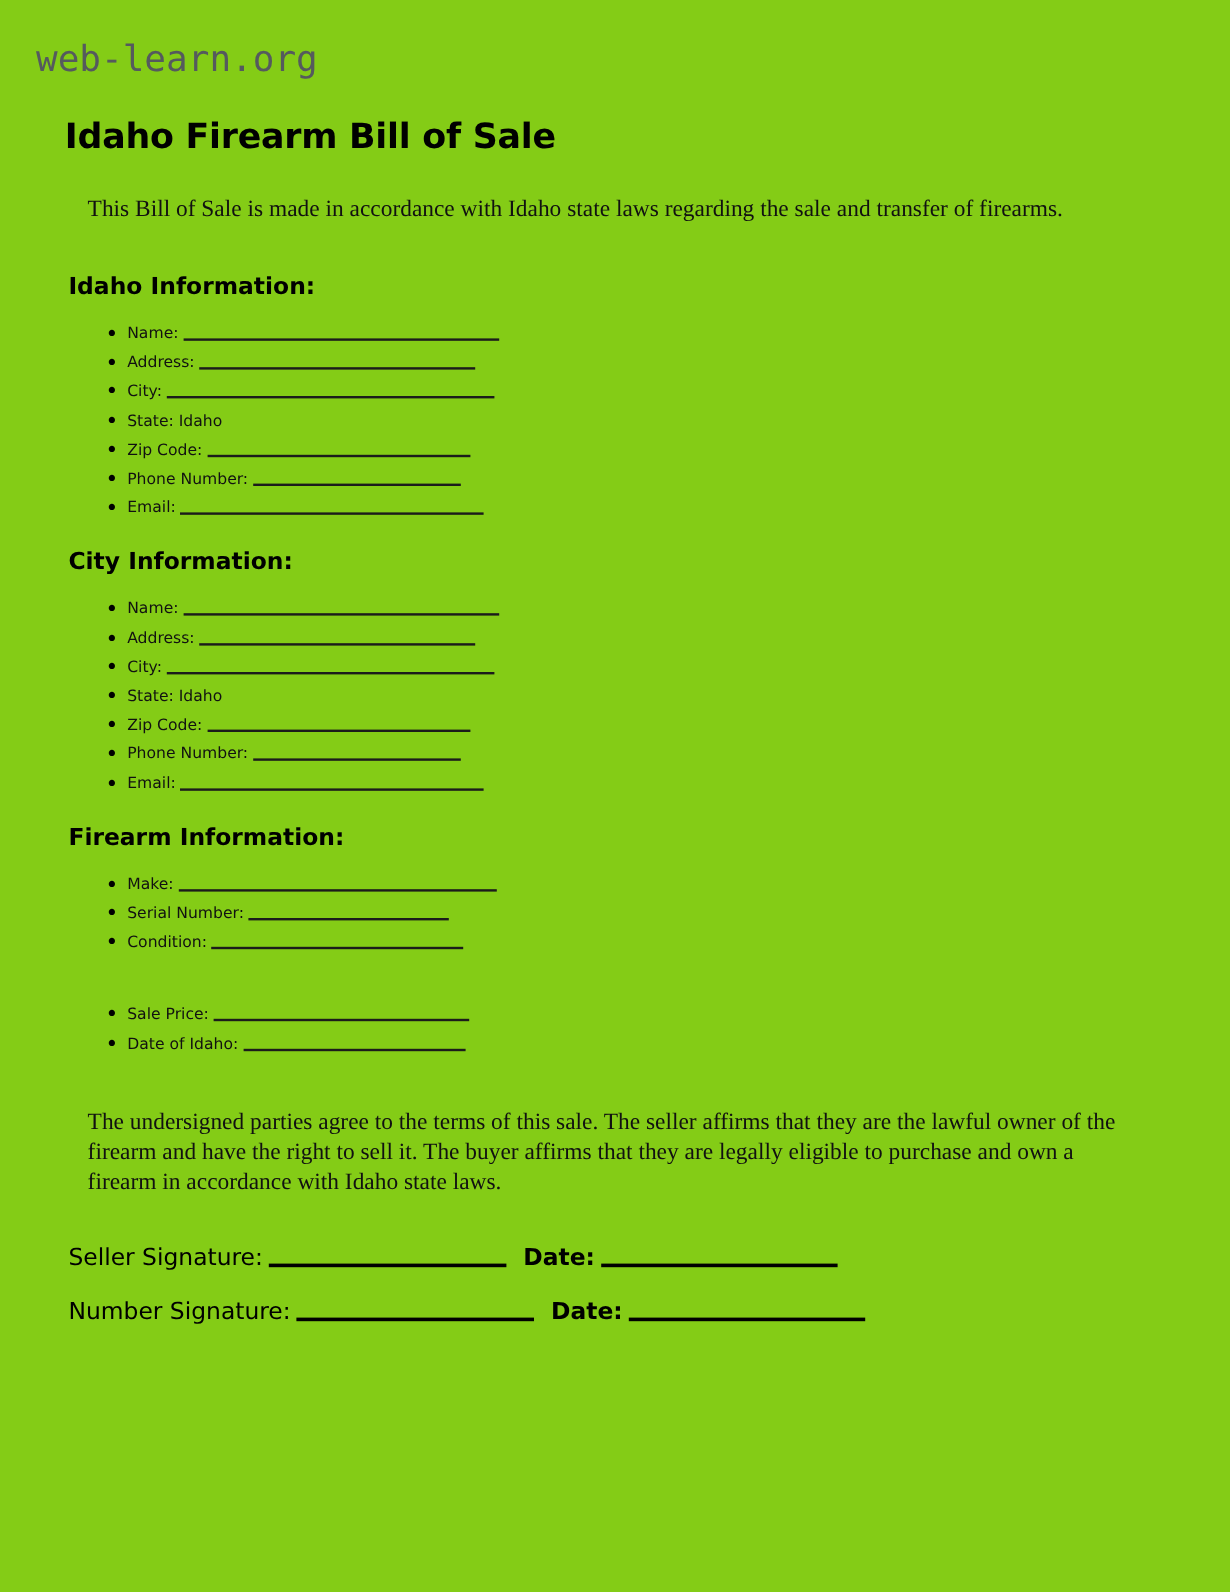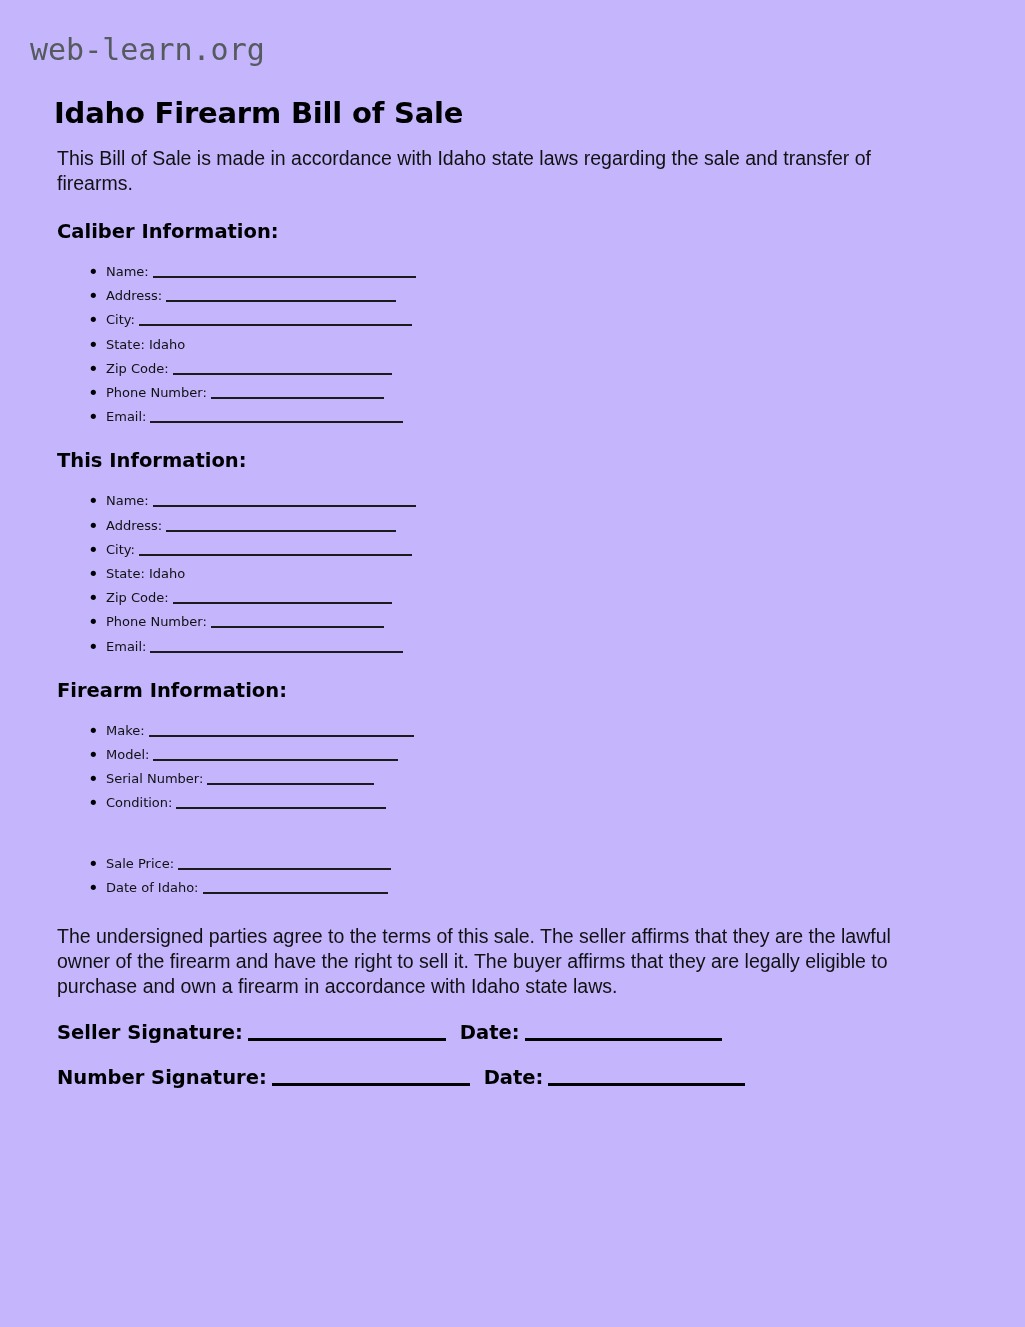--- a/index.html
+++ b/index.html
@@ -14,21 +14,21 @@
     font-family: "DejaVu Sans", sans-serif;
     color: #000000;
     overflow: hidden;
   }
   .page {
     position: relative;
     width: 1025px;
     height: 1327px;
     box-sizing: border-box;
     padding: 0;
-    background: #c4b5fd;
+    background: #84cc16;
   }
 
   
   .brand {
     position: absolute;
     left: 30px;
     top: 32px;
     font-family: "DejaVu Sans Mono", monospace;
     font-size: 30px;
     line-height: 36px;
@@ -51,25 +51,25 @@
 
   
   .content {
     position: absolute;
     left: 57px;
     top: 146px;
     width: 880px;
   }
 
   p.intro, p.affirm {
-    margin: 0;
+    margin: 16px;
     font-size: 19.5px;
     line-height: 25px;
     color: #111111;
-    font-family: Liberation Sans, sans-serif;
+    font-family: Liberation Serif, serif;
   }
   p.intro { width: 840px; }
   p.affirm { width: 882px; }
 
   h2.section {
     margin: 0;
     font-size: 19.5px;
     line-height: 24px;
     font-weight: bold;
     color: #000000;
@@ -118,21 +118,21 @@
   
   .sign-row {
     font-size: 19.5px;
     line-height: 24px;
     font-weight: bold;
     white-space: nowrap;
     color: #000000;
     font-family: "DejaVu Sans", sans-serif;
   }
   .sign-row + .sign-row { margin-top: 21px; }
-  .sign-label { font-weight: bold; }
+  .sign-label { font-weight: normal; }
   .sign-blank {
     display: inline-block;
     vertical-align: baseline;
     border-bottom: 3px solid #000000;
     height: 15px;
     margin-left: 5px;
     margin-bottom: -2px;
   }
   .date-label { margin-left: 14px; font-weight: bold; text-align: right; }
 </style>
@@ -144,49 +144,48 @@
   <div class="brand">web-learn.org</div>
   <h1 class="doc-title">Idaho Firearm Bill of Sale</h1>
 
   <div class="content">
 
     <p class="intro">This Bill of Sale is made in accordance with Idaho state laws regarding the sale and transfer of firearms.</p>
 
     <div class="sp-intro-sec"></div>
 
     <div id="sections-host">
-        <h2 class="section">Caliber Information:</h2>
+        <h2 class="section">Idaho Information:</h2>
         <div class="sp-sec-list"></div>
         <ul class="fields">
           <li><span>Name:</span><span class="blank" style="width: 263px;"></span></li>
           <li><span>Address:</span><span class="blank" style="width: 230px;"></span></li>
           <li><span>City:</span><span class="blank" style="width: 273px;"></span></li>
           <li><span>State:</span><span> Idaho</span></li>
           <li><span>Zip Code:</span><span class="blank" style="width: 219px;"></span></li>
           <li><span>Phone Number:</span><span class="blank" style="width: 173px;"></span></li>
           <li><span>Email:</span><span class="blank" style="width: 253px;"></span></li>
         </ul>
         <div class="sp-list-sec"></div>
-        <h2 class="section">This Information:</h2>
+        <h2 class="section">City Information:</h2>
         <div class="sp-sec-list"></div>
         <ul class="fields">
           <li><span>Name:</span><span class="blank" style="width: 263px;"></span></li>
           <li><span>Address:</span><span class="blank" style="width: 230px;"></span></li>
           <li><span>City:</span><span class="blank" style="width: 273px;"></span></li>
           <li><span>State:</span><span> Idaho</span></li>
           <li><span>Zip Code:</span><span class="blank" style="width: 219px;"></span></li>
           <li><span>Phone Number:</span><span class="blank" style="width: 173px;"></span></li>
           <li><span>Email:</span><span class="blank" style="width: 253px;"></span></li>
         </ul>
         <div class="sp-list-sec"></div>
         <h2 class="section">Firearm Information:</h2>
         <div class="sp-sec-list"></div>
         <ul class="fields">
           <li><span>Make:</span><span class="blank" style="width: 265px;"></span></li>
-          <li><span>Model:</span><span class="blank" style="width: 245px;"></span></li>
           <li><span>Serial Number:</span><span class="blank" style="width: 167px;"></span></li>
           <li><span>Condition:</span><span class="blank" style="width: 210px;"></span></li>
         </ul>
         <div class="sp-list-sec"></div>
         <div class="sp-sec-list"></div>
         <ul class="fields">
           <li><span>Sale Price:</span><span class="blank" style="width: 213px;"></span></li>
           <li><span>Date of Idaho:</span><span class="blank" style="width: 185px;"></span></li>
         </ul>
         <div class="sp-list-para"></div>

